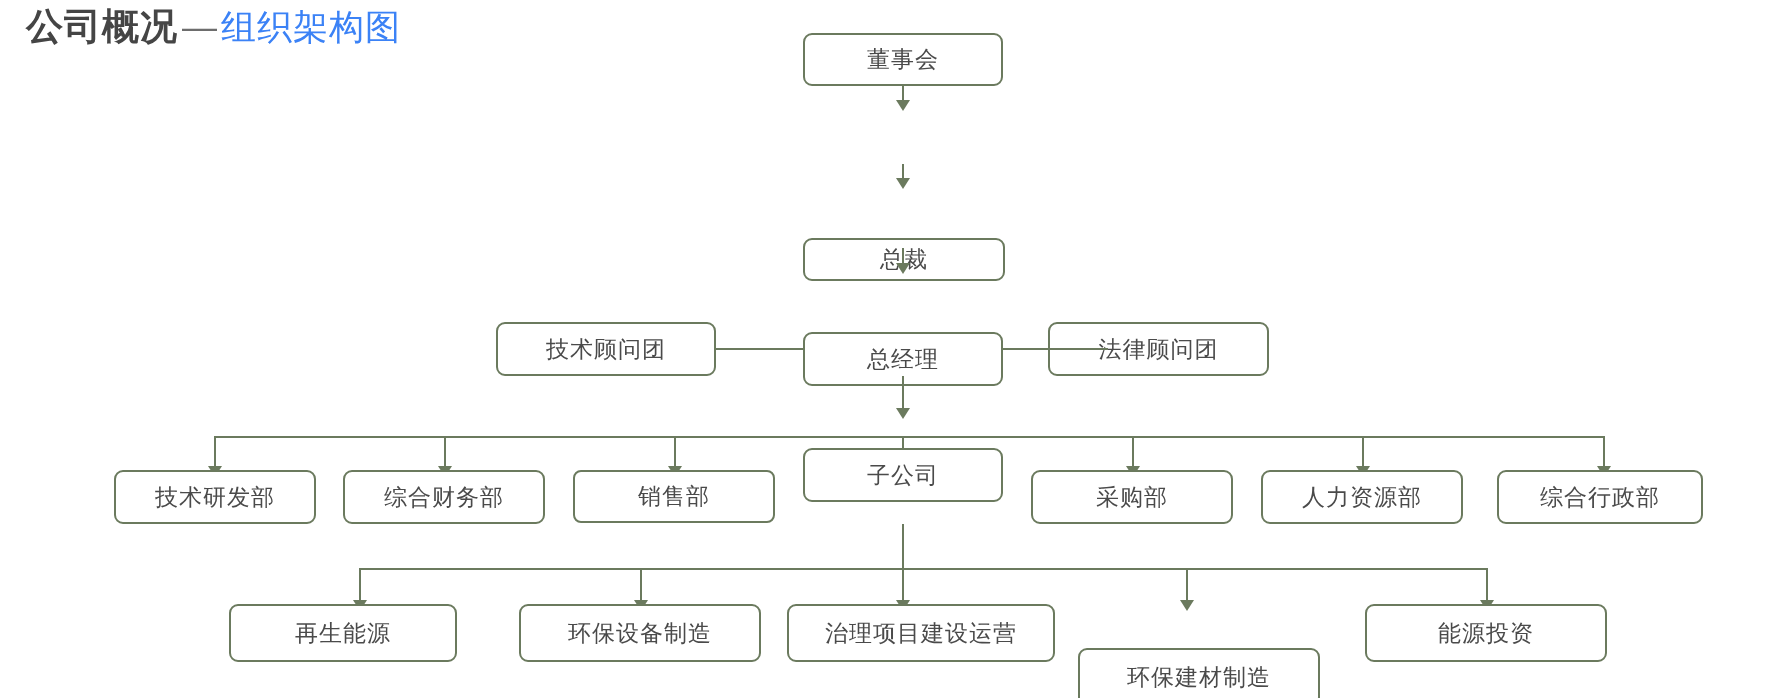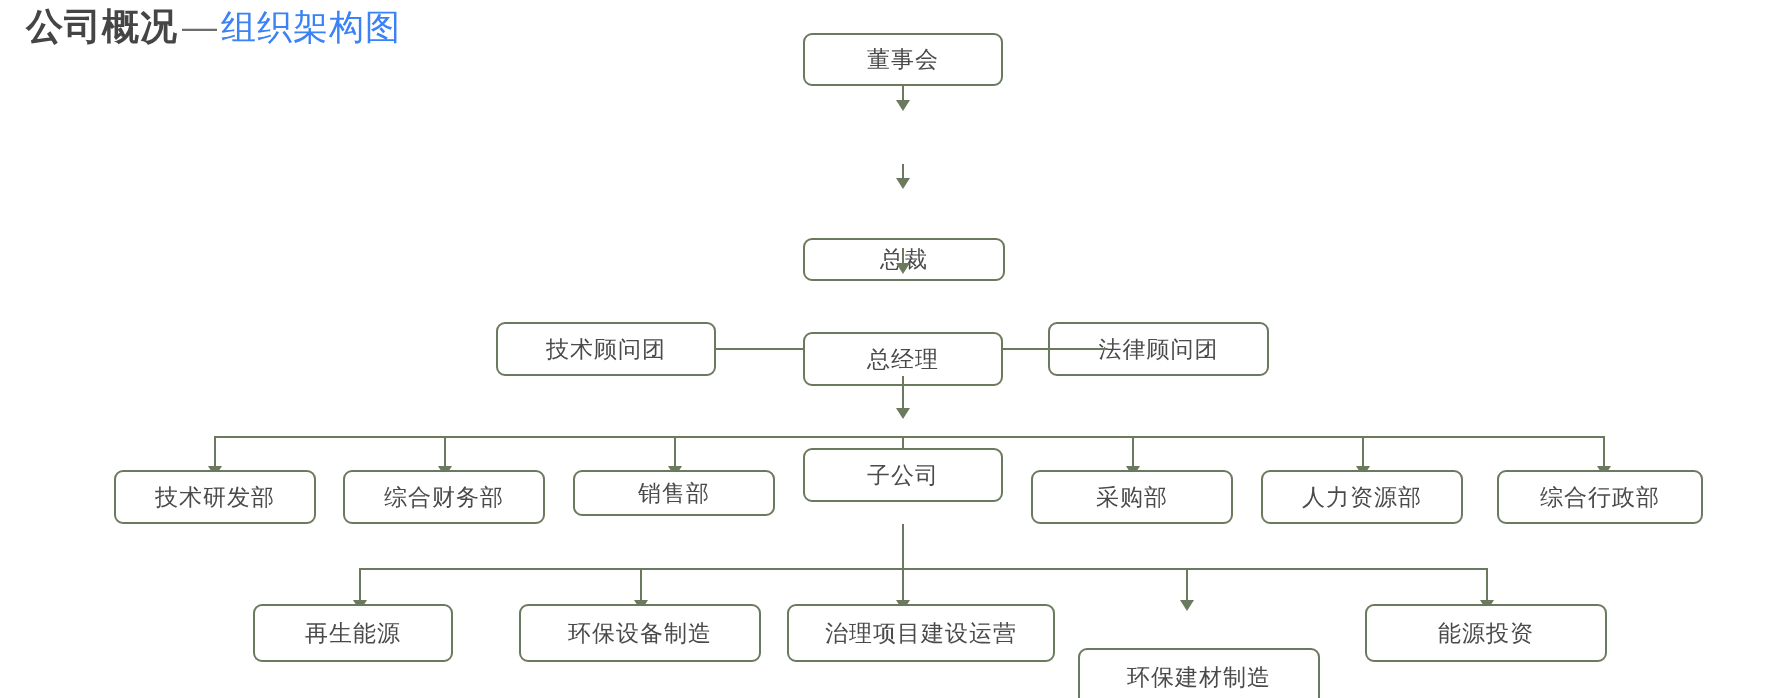--- a/index.html
+++ b/index.html
@@ -119,21 +119,21 @@
   <div class="vline" style="left:1362px;top:436px;height:34px;"></div>
   <div class="arrow" style="left:1356px;top:466px;"></div>
 
   <div class="vline" style="left:1603px;top:436px;height:34px;"></div>
   <div class="arrow" style="left:1597px;top:466px;"></div>
 
   <div class="node" style="left:114px;top:470px;width:202px;height:54px;">技术研发部</div>
 
   <div class="node" style="left:343px;top:470px;width:202px;height:54px;">综合财务部</div>
 
-  <div class="node" style="left:573px;top:470px;width:202px;height:46px;">销售部</div>
+  <div class="node" style="left:573px;top:470px;width:202px;height:53px;border-radius:8px;">销售部</div>
 
   <div class="node" style="left:803px;top:448px;width:200px;height:54px;">子公司</div>
 
   <div class="node" style="left:1031px;top:470px;width:202px;height:54px;">采购部</div>
 
   <div class="node" style="left:1497px;top:470px;width:206px;height:54px;">综合行政部</div>
 
   <div class="node" style="left:1261px;top:470px;width:202px;height:54px;">人力资源部</div>
 
   <div class="vline" style="left:902px;top:524px;height:44px;"></div>
@@ -148,21 +148,21 @@
 
   <div class="vline" style="left:902px;top:568px;height:36px;"></div>
   <div class="arrow" style="left:896px;top:600px;"></div>
 
   <div class="vline" style="left:1186px;top:568px;height:36px;"></div>
   <div class="arrow" style="left:1180px;top:600px;"></div>
 
   <div class="vline" style="left:1486px;top:568px;height:36px;"></div>
   <div class="arrow" style="left:1480px;top:600px;"></div>
 
-  <div class="node" style="left:253px;top:604px;width:200px;height:58px;">再生能源</div>
+  <div class="node" style="left:229px;top:604px;width:228px;height:58px;">再生能源</div>
 
   <div class="node" style="left:519px;top:604px;width:242px;height:58px;">环保设备制造</div>
 
   <div class="node" style="left:787px;top:604px;width:268px;height:58px;">治理项目建设运营</div>
 
   <div class="node" style="left:1078px;top:604px;width:242px;height:58px;margin-top:44px;">环保建材制造</div>
 
   <div class="node" style="left:1365px;top:604px;width:242px;height:58px;">能源投资</div>
 
 </div>

